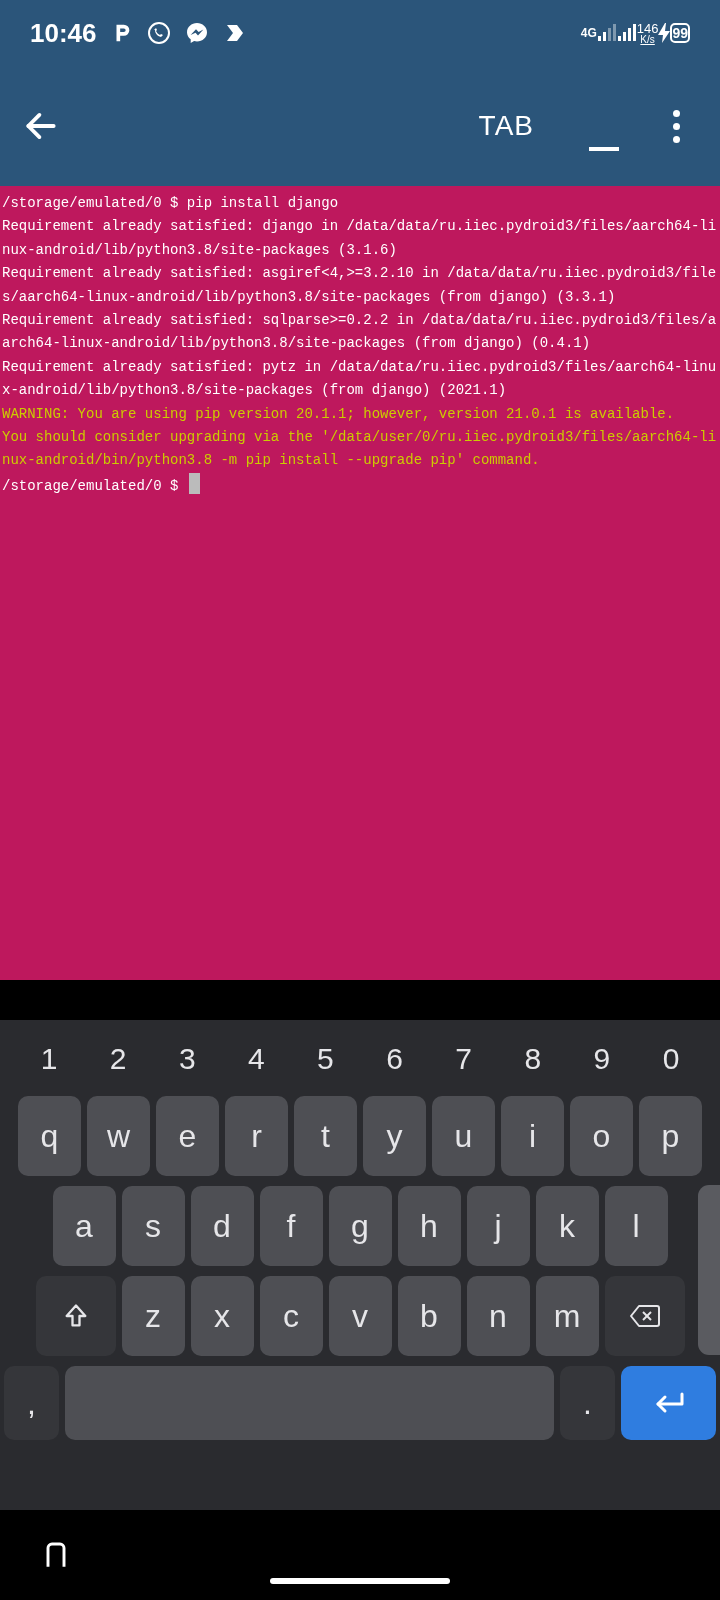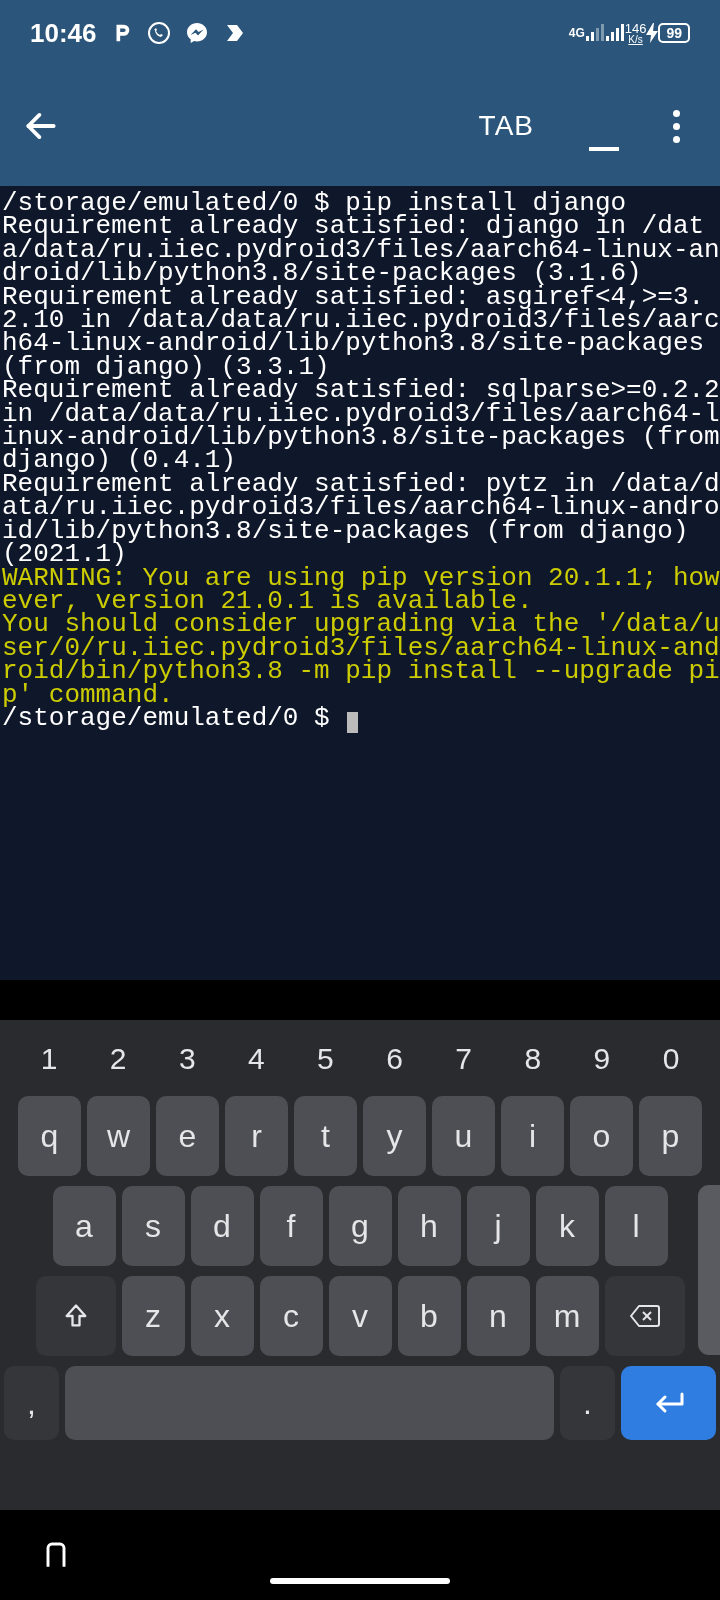--- a/index.html
+++ b/index.html
@@ -18,41 +18,41 @@
   justify-content: space-between;
   align-items: center;
   padding: 0 30px;
   color: #fff;
 }
 .status-left { display: flex; align-items: center; gap: 14px; }
 .status-time { font-size: 26px; font-weight: 600; }
 .status-icon { display: inline-flex; align-items: center; justify-content: center; }
 .status-right { display: flex; align-items: center; }
 .stat-txt { font-size: 13px; line-height: 1; }
-.battery-box { border: 2px solid #fff; border-radius: 5px; padding: 0 6px; font-size: 14px; font-weight: 600; }
+.battery-box { border: 2px solid #fff; border-radius: 5px; padding: 0 0; font-size: 14px; font-weight: 600; }
 .app-bar {
   background: #2b557a;
   height: 120px;
   display: flex;
   align-items: center;
   padding: 0 22px;
   color: #fff;
   justify-content: flex-end;
 }
 .back-btn { width: 44px; }
 .app-spacer { flex: 1; }
 .tab-label { font-size: 28px; font-weight: 500; letter-spacing: 1px; }
 .underscore-hold { display: flex; flex-direction: column; align-items: center; width: 60px; }
 .more-btn { width: 44px; display: flex; flex-direction: column; gap: 6px; align-items: center; margin-left: 20px; }
 .dot { width: 7px; height: 7px; border-radius: 50%; background: #fff; }
 .terminal {
-  background: #0f172a;
+  background: #be185d;
   color: #fff;
   font-family: "Courier New", monospace;
-  font-size: 26px;
+  font-size: 14px;
   line-height: 23.4px;
   padding: 6px 0 0 2px;
   white-space: pre-wrap;
   word-break: break-all;
   height: 794px;
   overflow: hidden;
 }
 .term-yellow { color: #cccc00; }
 .term-cursor {
   display: inline-block;

